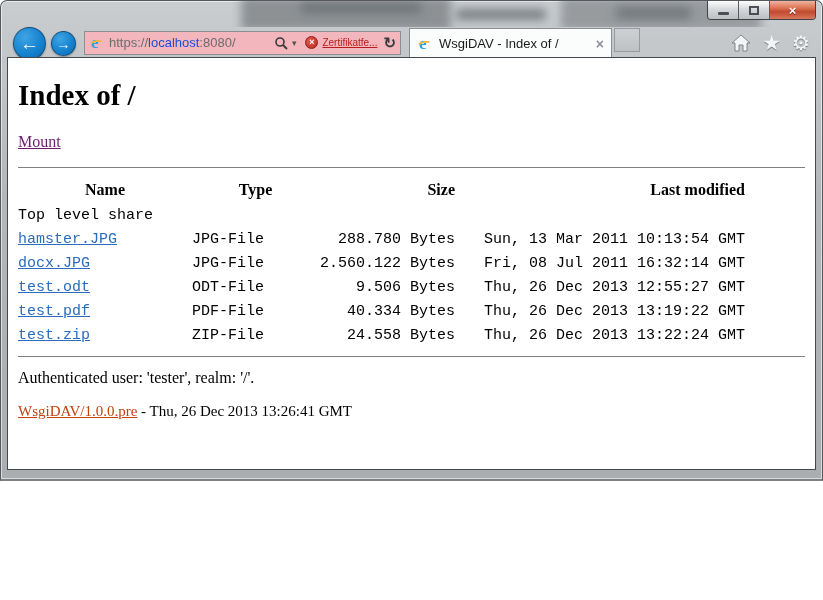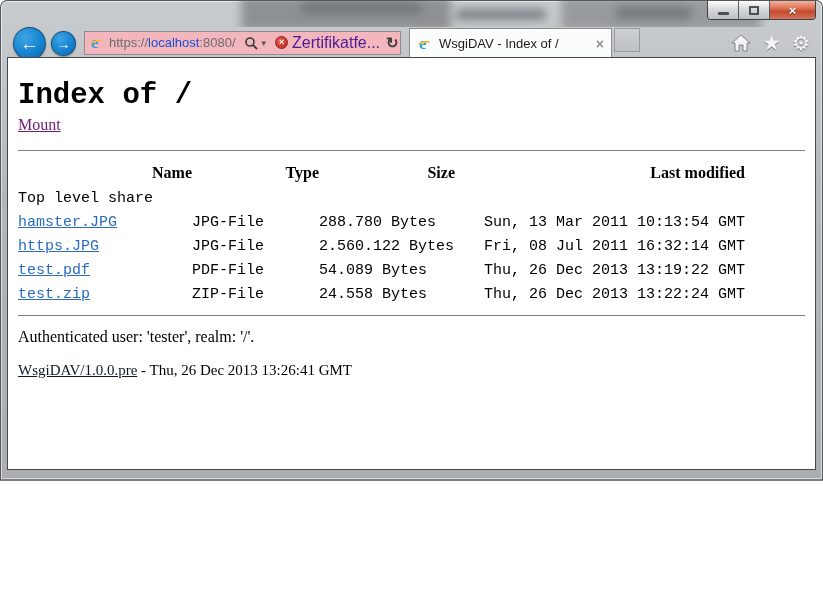--- a/index.html
+++ b/index.html
@@ -50,58 +50,58 @@
   .ie-icon .orbit{ position:absolute; left:0; top:5px; width:15px; height:8px; border:2px solid #f4b73f;
     border-color:#f4b73f transparent transparent transparent; border-radius:50%; transform:rotate(-12deg); }
   .url-text{ font-size:13px; white-space:nowrap; }
   .url-scheme,.url-rest{ color:#6d6d6d; } .url-host{ color:#1d4ed8; }
   .ab-spacer{ flex:1; }
   .search-icon svg{ display:block; }
   .dropdown-caret{ font-size:9px; color:#555; margin-right:5px; }
   .cert-badge{ width:13px; height:13px; border-radius:50%; background:radial-gradient(circle at 35% 30%, #e0574d, #c22b20);
     color:#fff; font-size:9px; font-weight:bold; display:flex; align-items:center; justify-content:center; flex:none;
     border:1px solid #8d1d15; line-height:1; }
-  .cert-text{ font-size:16px; color:#4c1d95; white-space:nowrap; }
+  .cert-text{ font-size:10px; color:#b91c1c; white-space:nowrap;text-decoration:underline; }
   .refresh-icon{ font-size:15px; font-weight:bold; color:#3c3c3c; margin-left:2px; }
 
   .tab{ margin-left:8px; align-self:flex-end; width:203px; height:30px; background:#fbfcfc;
     border:1px solid #8b8f93; border-bottom:none; display:flex; align-items:center; gap:6px; padding:0 7px; }
   .tab-title{ font-size:13px; color:#1b1b1b; white-space:nowrap; overflow:hidden; flex:1; }
   .tab-close{ color:#8d9194; font-size:14px; font-weight:bold; line-height:1; }
   .new-tab-btn{ margin-left:2px; align-self:flex-start; margin-top:1px; width:26px; height:24px;
     background:linear-gradient(#cdd1d3,#bdc1c4); border:1px solid #979b9e; }
 
   .nav-spacer{ flex:1; }
   .toolbar-icons{ display:flex; align-items:center; gap:11px; margin-right:12px; }
   .tb-icon{ color:#f4f5f6; text-shadow:0 1px 1px rgba(60,64,68,.6); line-height:1; }
   .home-icon svg{ display:block; }
   .star-icon{ font-size:21px; }
   .gear-icon{ font-size:20px; }
 
   
   .content{ position:absolute; left:6px; right:6px; top:56px; bottom:9px;
     background:#fff; border:1px solid #44484c; overflow:hidden; }
   .page{ padding:8px 10px; font-family:"Liberation Serif", serif; font-size:16px; color:#000; }
-  .page h1{ font-size:29px; font-weight:bold; margin:13px 0 4px 0; font-family:Liberation Mono, monospace; }
+  .page h1{ font-size:29px; font-weight:bold; margin:13px 0 21px 0; font-family:Liberation Serif, serif; }
   a.mount-link{ color:#701a75; text-decoration:underline; }
   hr.rule{ border:none; border-top:1px solid #808080; margin:16px 0 0 0; }
 
   table.dir{ border-collapse:collapse; margin-top:9px; table-layout:fixed; }
   .col-name{ width:174px; } .col-type{ width:127px; } .col-size{ width:136px; } .col-date{ width:290px; }
-  th{ font-family:"Liberation Serif", serif; font-size:16px; font-weight:bold; text-align:right; height:26px; vertical-align:middle; }
+  th{ font-family:"Liberation Serif", serif; font-size:16px; font-weight:bold; text-align:center; height:26px; vertical-align:middle; }
   th.r{ text-align:right;margin-top:16px; }
   td{ font-family:Liberation Mono, monospace; font-size:15px; height:24px; vertical-align:middle; white-space:nowrap; }
-  td.size{ text-align:left; } td.date{ text-align:right; }
+  td.size{ text-align:right; } td.date{ text-align:right; }
   a.file-link{ color:#2a6cbd; text-decoration:underline; }
   .share-row td{ font-size:15px; }
 
   hr.rule2{ border:none; border-top:1px solid #808080; margin:9px 0 0 0; }
   .auth-line{ margin-top:12px; font-size:16px; }
   .server-line{ margin-top:16px; font-size:15px; }
-  a.server-link{ color:#0f172a; text-decoration:underline; }
+  a.server-link{ color:#c2410c; text-decoration:underline; }
 </style>
 </head>
 <body>
 
 <div class="browser-window">
 
   <div class="titlebar">
     <div class="blur-blob bb1"></div>
     <div class="blur-blob bb2"></div>
     <div class="blur-blob bb3"></div>
@@ -199,29 +199,35 @@
           <tr class="share-row">
             <td colspan="4">Top level share</td>
           </tr>
           <tr>
             <td><a href="#" class="file-link">hamster.JPG</a></td>
             <td>JPG-File</td>
             <td class="size">288.780 Bytes</td>
             <td class="date">Sun, 13 Mar 2011 10:13:54 GMT</td>
           </tr>
           <tr>
-            <td><a href="#" class="file-link">https.JPG</a></td>
+            <td><a href="#" class="file-link">docx.JPG</a></td>
             <td>JPG-File</td>
             <td class="size">2.560.122 Bytes</td>
             <td class="date">Fri, 08 Jul 2011 16:32:14 GMT</td>
           </tr>
           <tr>
+            <td><a href="#" class="file-link">test.odt</a></td>
+            <td>ODT-File</td>
+            <td class="size">9.506 Bytes</td>
+            <td class="date">Thu, 26 Dec 2013 12:55:27 GMT</td>
+          </tr>
+          <tr>
             <td><a href="#" class="file-link">test.pdf</a></td>
             <td>PDF-File</td>
-            <td class="size">54.089 Bytes</td>
+            <td class="size">40.334 Bytes</td>
             <td class="date">Thu, 26 Dec 2013 13:19:22 GMT</td>
           </tr>
           <tr>
             <td><a href="#" class="file-link">test.zip</a></td>
             <td>ZIP-File</td>
             <td class="size">24.558 Bytes</td>
             <td class="date">Thu, 26 Dec 2013 13:22:24 GMT</td>
           </tr>
         </tbody>
       </table>

